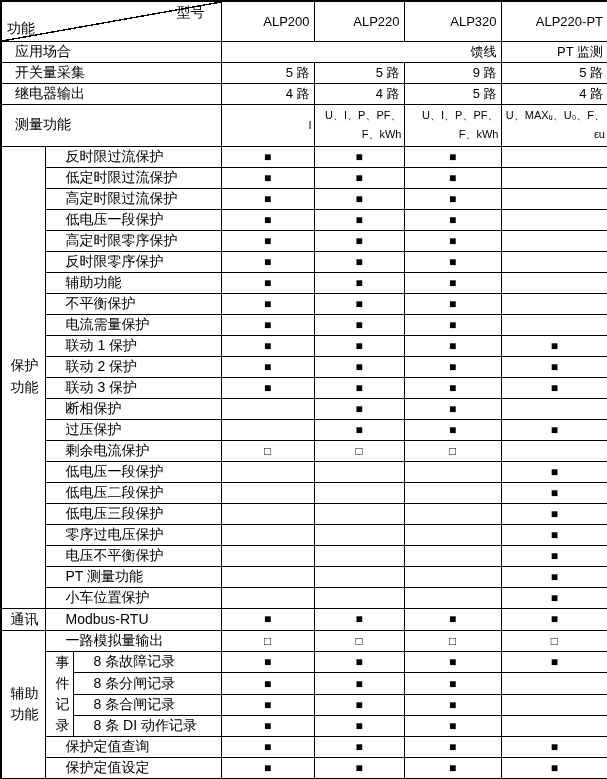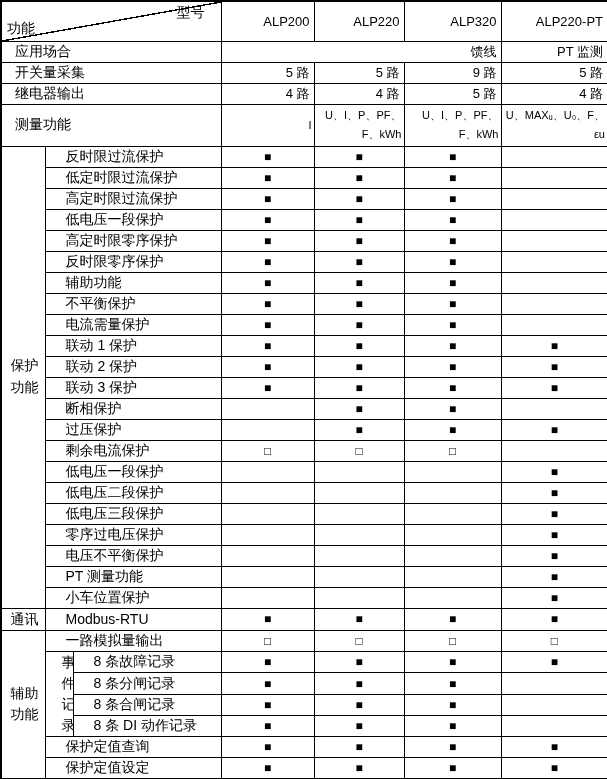--- a/index.html
+++ b/index.html
@@ -13,21 +13,21 @@
   }
   td,th{border:1px solid #000;padding:0 4px;overflow:hidden;vertical-align:middle;background:#fff;}
   tr{height:21px;}
   tr.r-head{height:40px;}
   tr.tall{height:42px;margin-top:47px;}
   th{font-size:13px;font-weight:400;text-align:right;}
   td.label{font-size:14px;text-align:left;padding-left:13px;white-space:nowrap;}
   td.data{text-align:right;font-size:13px;}
   td.data.small{font-size:11px;line-height:1.7;padding:0 2px;}
   td.cat{text-align:right;font-size:14px;padding:0 6px;line-height:1.55;}
-  td.subcat{text-align:center;font-size:14px;padding:0 16px;line-height:21px;}
+  td.subcat{text-align:center;font-size:14px;padding:0 10px;line-height:21px;}
   td.feature{font-size:14px;text-align:left;padding-left:20px;white-space:nowrap;}
   td.mark{text-align:center;font-size:12px;line-height:1;}
   td.diag{
     position:relative;padding:0;
     background:linear-gradient(to bottom right,
       #fff calc(50% - 0.7px), #000 calc(50% - 0.7px),
       #000 calc(50% + 0.7px), #fff calc(50% + 0.7px));
     text-decoration:underline;
   }
   .diag-top{position:absolute;top:2px;right:16px;font-size:14px;}

